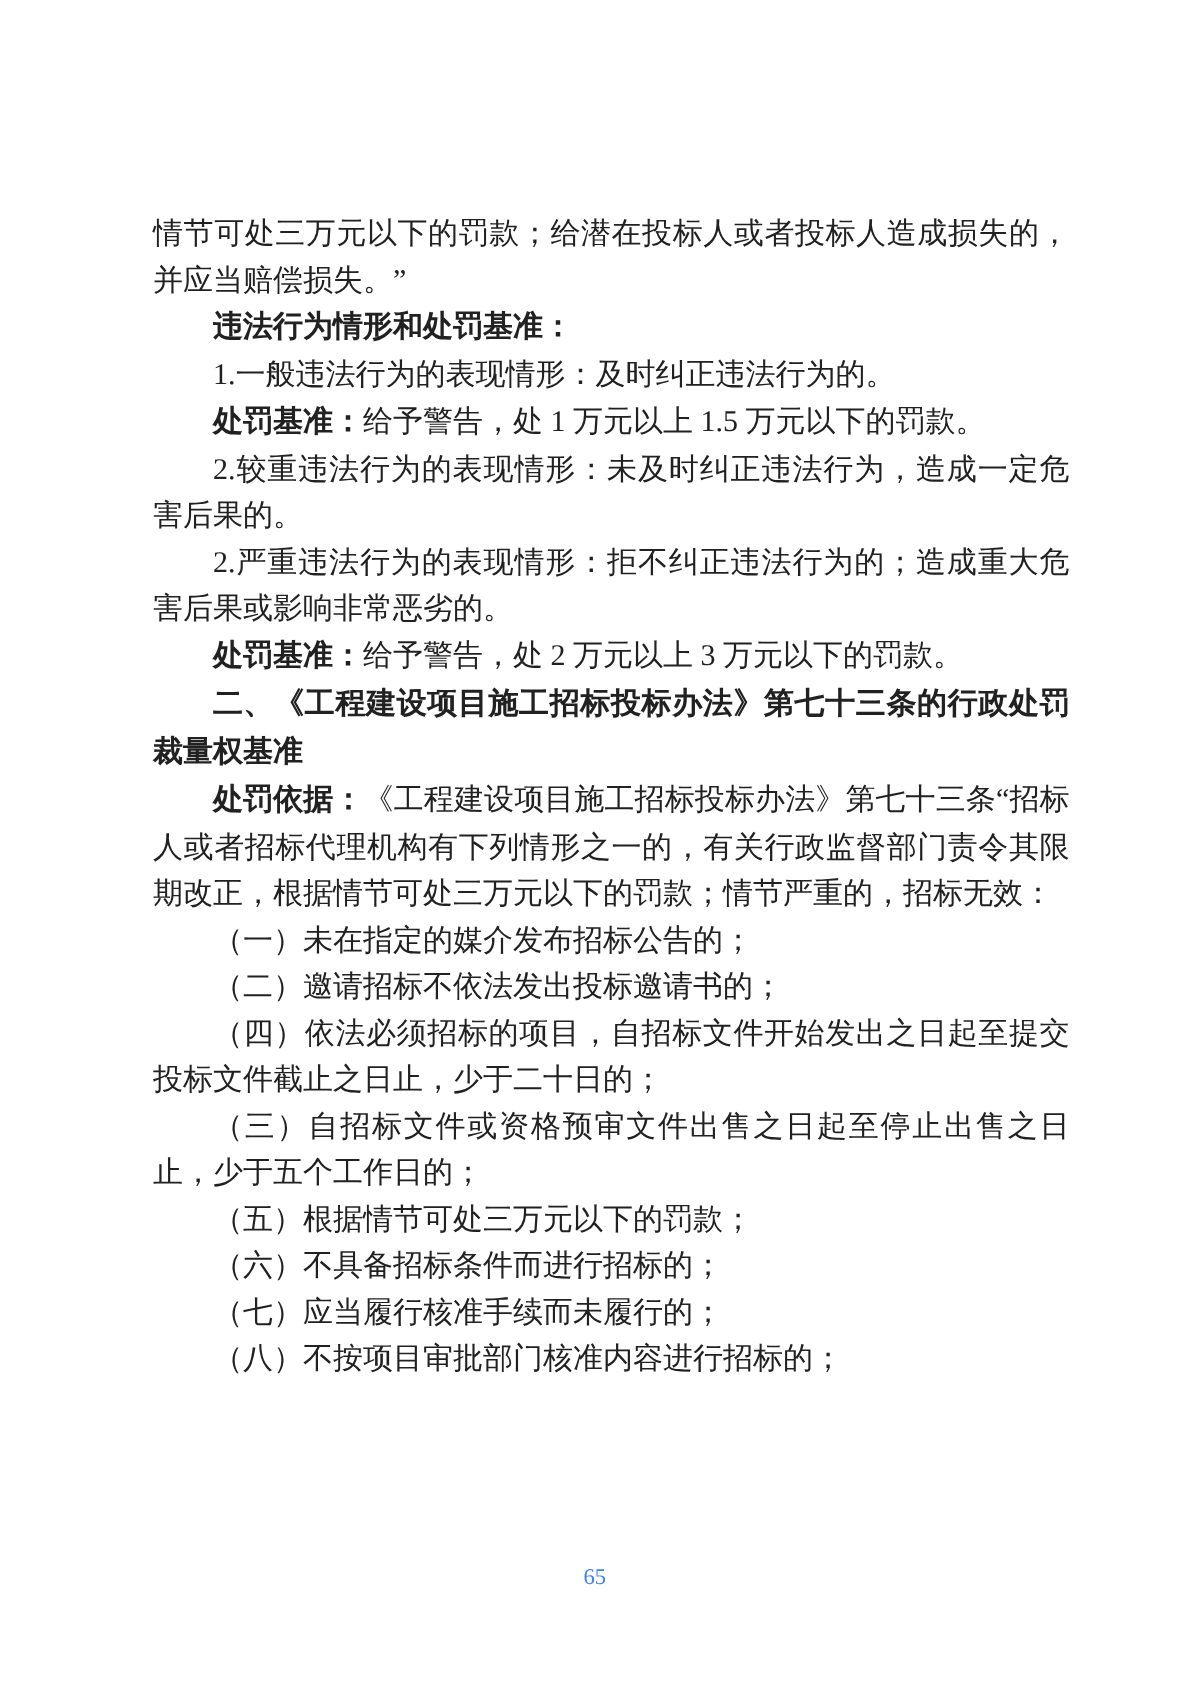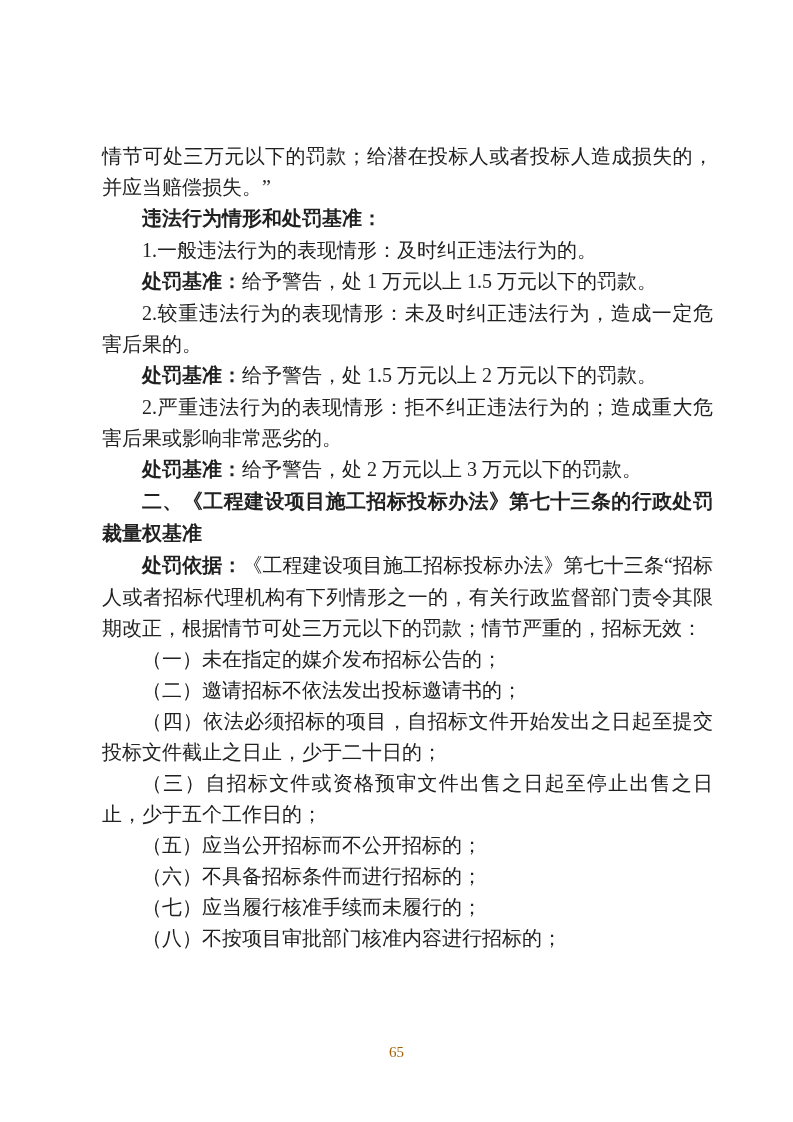--- a/index.html
+++ b/index.html
@@ -45,41 +45,40 @@
     font-family: Liberation Mono, monospace;
   }
   .page-footer {
     position: absolute;
     left: 0;
     top: 1038px;
     width: 100%;
     text-align: center;
     font-size: 15px;
     line-height: 20px;
-    color: #a16207;
+    color: #3b82f6;
   }
 </style>
 </head>
 <body>
 
 <div class="page">
   <div class="doc-body">
       <p class=""><span class="run">情节可处三万元以下的罚款；给潜在投标人或者投标人造成损失的，并应当赔偿损失。”</span></p>
       <p class="indent"><span class="run-bold">违法行为情形和处罚基准：</span></p>
       <p class="indent"><span class="run">1.一般违法行为的表现情形：及时纠正违法行为的。</span></p>
       <p class="indent"><span class="run-bold">处罚基准：</span><span class="run">给予警告，处 1 万元以上 1.5 万元以下的罚款。</span></p>
       <p class="indent"><span class="run">2.较重违法行为的表现情形：未及时纠正违法行为，造成一定危害后果的。</span></p>
-      <p class="indent"><span class="run-bold">处罚基准：</span><span class="run">给予警告，处 1.5 万元以上 2 万元以下的罚款。</span></p>
       <p class="indent"><span class="run">2.严重违法行为的表现情形：拒不纠正违法行为的；造成重大危害后果或影响非常恶劣的。</span></p>
       <p class="indent"><span class="run-bold">处罚基准：</span><span class="run">给予警告，处 2 万元以上 3 万元以下的罚款。</span></p>
       <p class="indent"><span class="run-bold">二、《工程建设项目施工招标投标办法》第七十三条的行政处罚裁量权基准</span></p>
       <p class="indent"><span class="run-bold">处罚依据：</span><span class="run">《工程建设项目施工招标投标办法》第七十三条“招标人或者招标代理机构有下列情形之一的，有关行政监督部门责令其限期改正，根据情节可处三万元以下的罚款；情节严重的，招标无效：</span></p>
       <p class="indent"><span class="run">（一）未在指定的媒介发布招标公告的；</span></p>
       <p class="indent"><span class="run">（二）邀请招标不依法发出投标邀请书的；</span></p>
       <p class="indent"><span class="run">（四）依法必须招标的项目，自招标文件开始发出之日起至提交投标文件截止之日止，少于二十日的；</span></p>
       <p class="indent"><span class="run">（三）自招标文件或资格预审文件出售之日起至停止出售之日止，少于五个工作日的；</span></p>
-      <p class="indent"><span class="run">（五）应当公开招标而不公开招标的；</span></p>
+      <p class="indent"><span class="run">（五）根据情节可处三万元以下的罚款；</span></p>
       <p class="indent"><span class="run">（六）不具备招标条件而进行招标的；</span></p>
       <p class="indent"><span class="run">（七）应当履行核准手续而未履行的；</span></p>
       <p class="indent"><span class="run">（八）不按项目审批部门核准内容进行招标的；</span></p>
     </div>
   <div class="page-footer">65</div>
 </div>
 
 </body></html>

